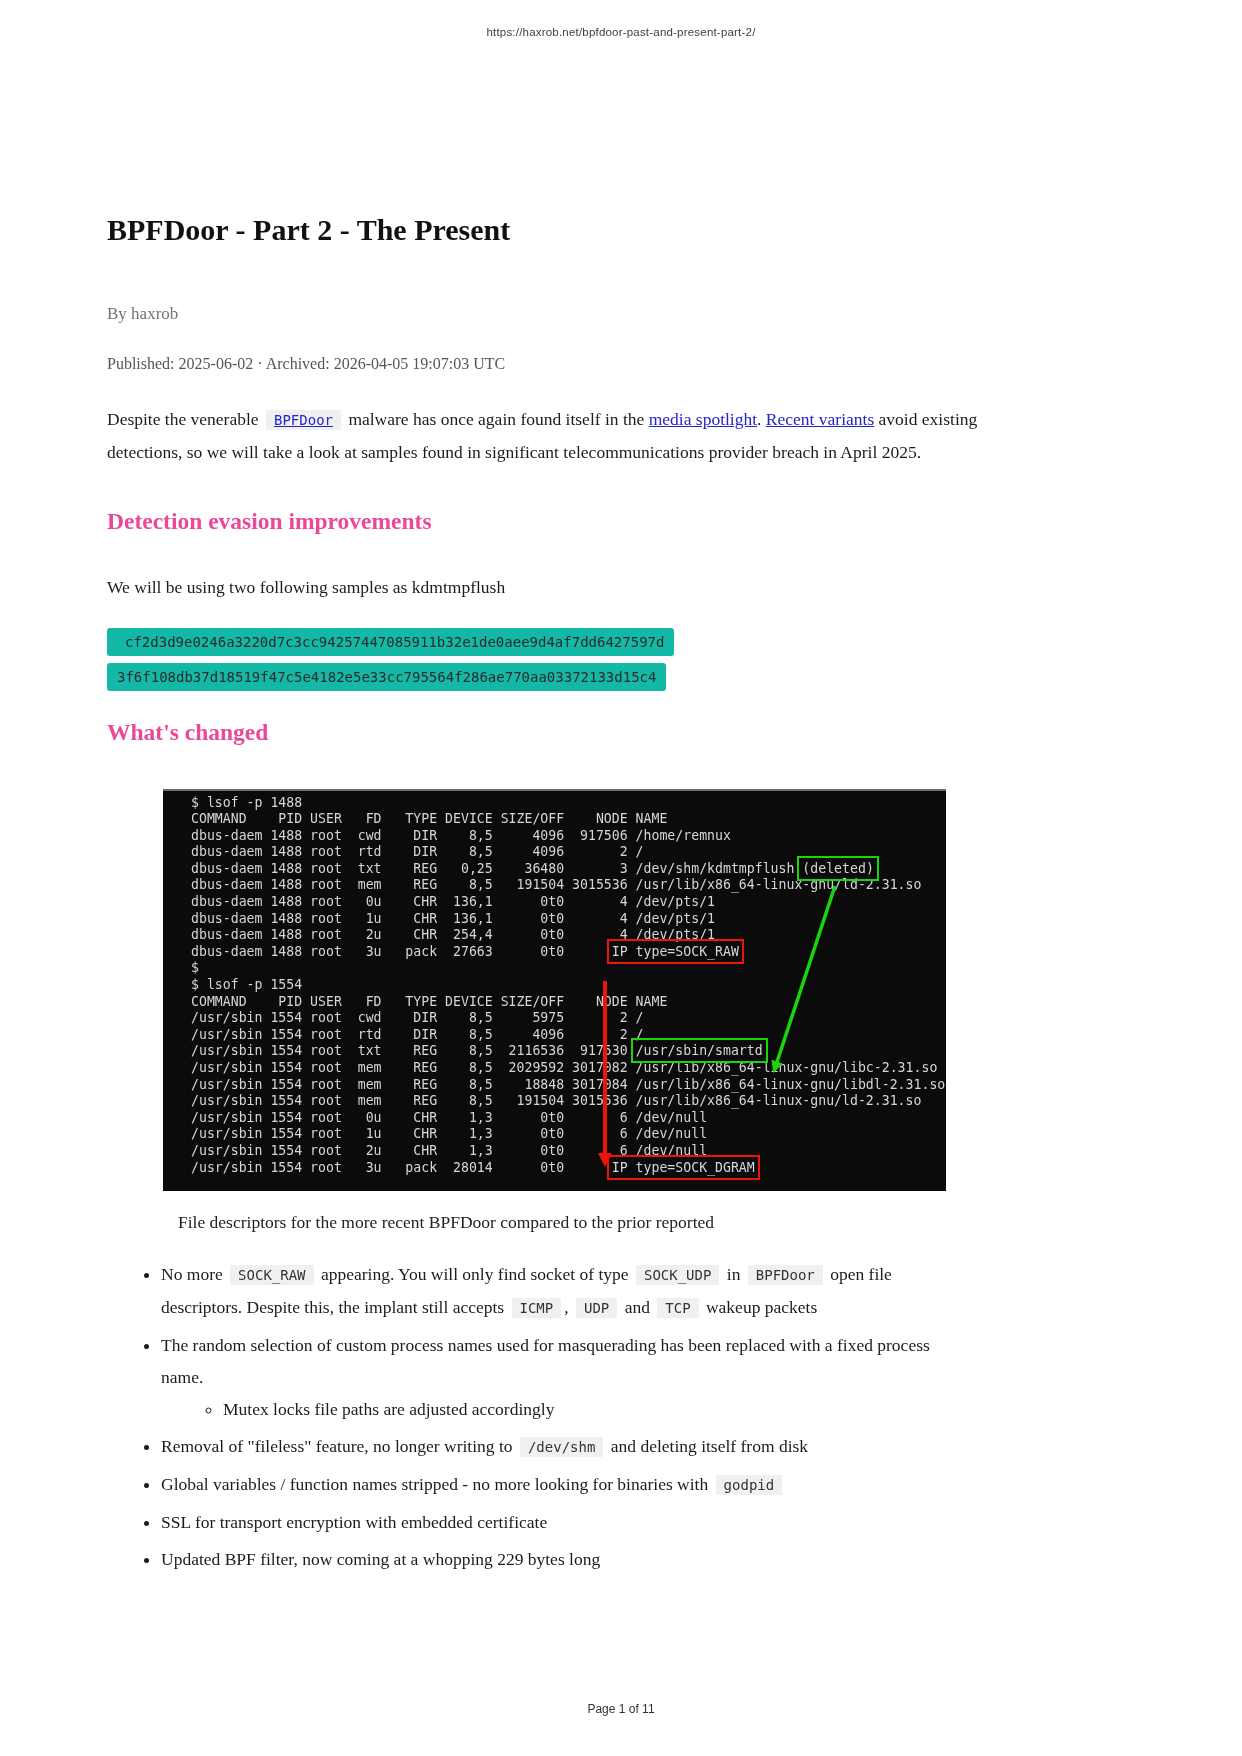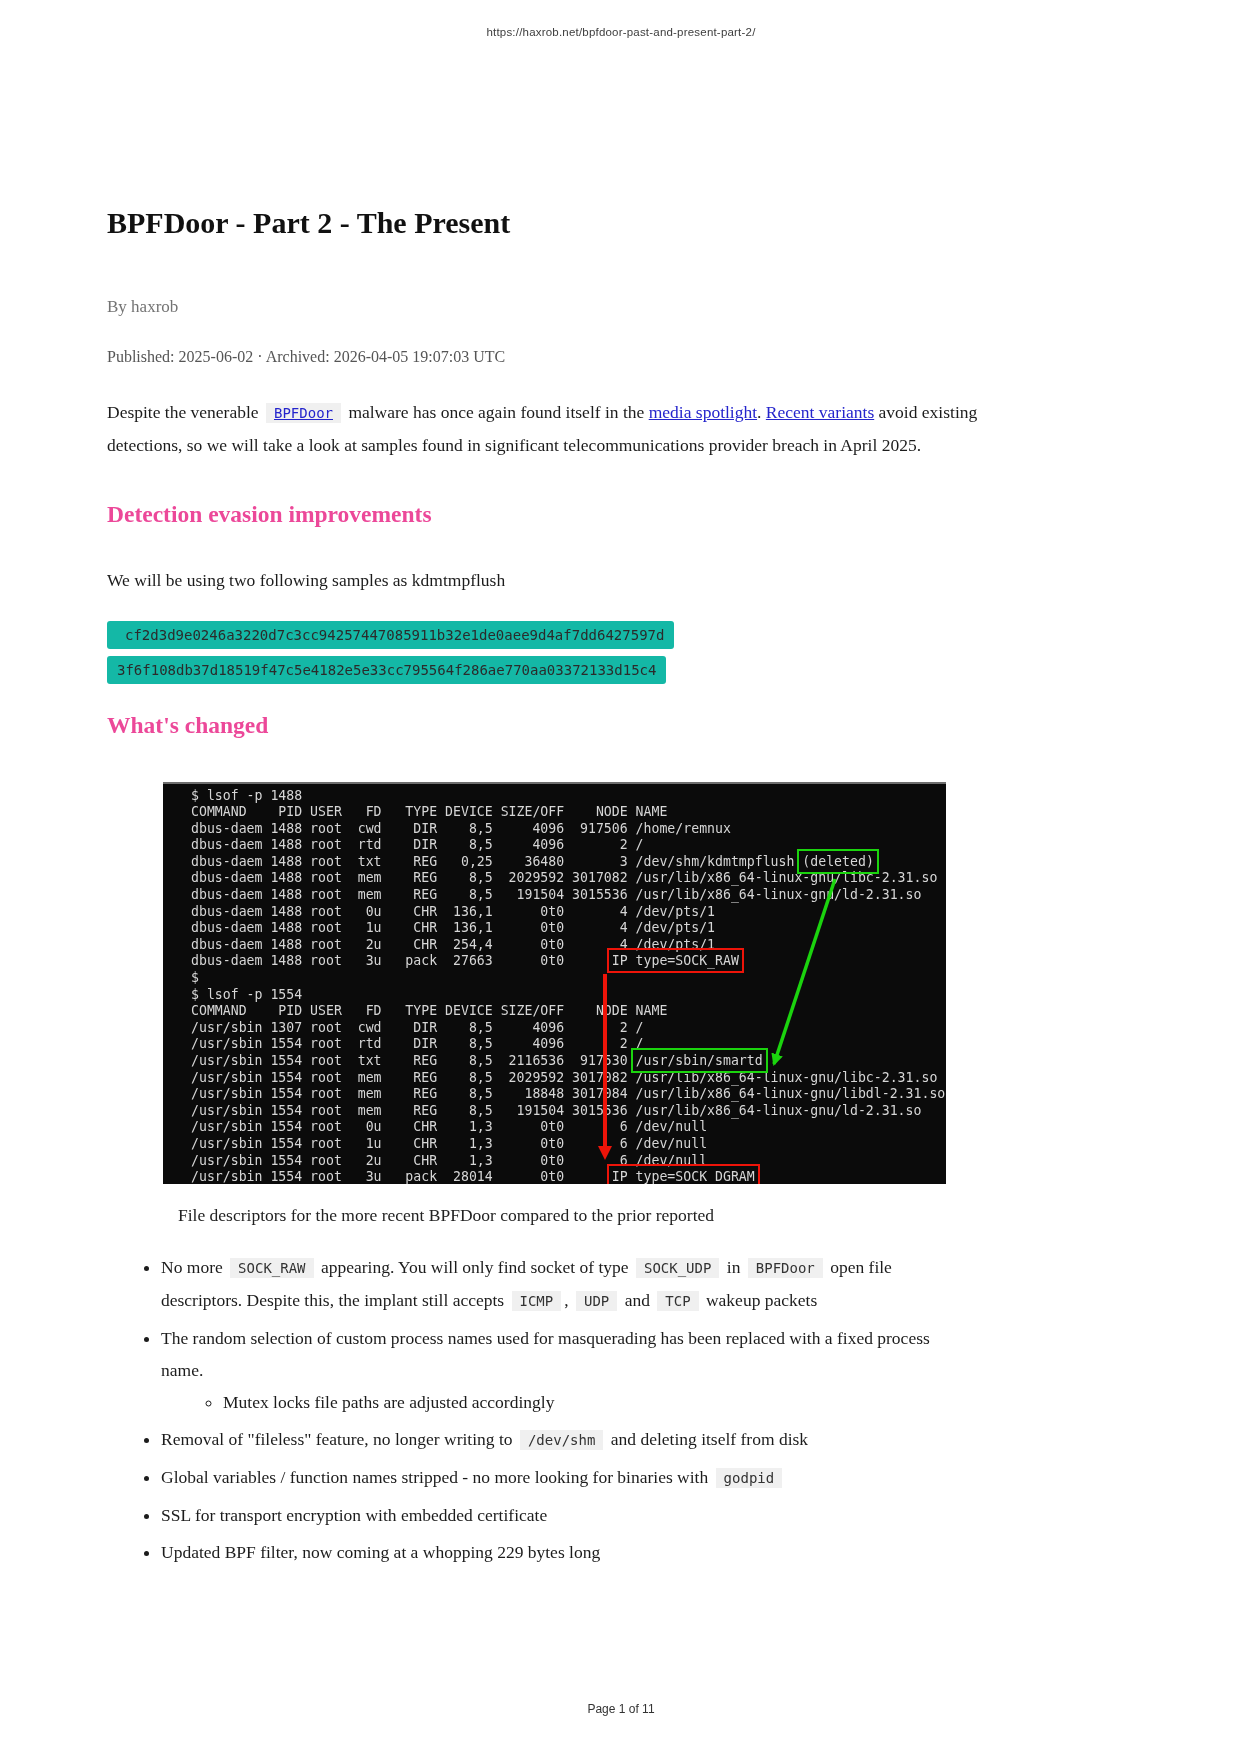--- a/index.html
+++ b/index.html
@@ -9,21 +9,21 @@
   }
   .print-header{
     position:absolute;top:26px;left:0;width:1242px;text-align:center;
     font-family:"Liberation Sans",sans-serif;font-size:11.5px;color:#3d3d3d;
     letter-spacing:.2px;
   }
   .print-footer{
     position:absolute;top:1702px;left:0;width:1242px;text-align:center;
     font-family:"Liberation Sans",sans-serif;font-size:12px;color:#333;
   }
-  article{position:absolute;left:107px;top:8px;width:893px;}
+  article{position:absolute;left:107px;top:15px;width:893px;}
   h1{
     margin:196px 0 0 0;font-size:30px;line-height:38px;font-weight:700;color:#111;
     font-family:"Liberation Serif",serif;
   }
   .byline{margin:54px 0 0 0;font-size:17px;line-height:22px;color:#737373;}
   .meta{margin:28px 0 0 0;font-size:16px;line-height:22px;color:#555;}
   .intro{margin:29px 0 0 0;font-size:17.5px;line-height:31.5px;color:#1c1c1c;}
   h2{
     margin:38px 0 0 0;font-size:23.5px;line-height:30px;font-weight:700;color:#ec4899;
   }
@@ -87,30 +87,29 @@
 
   <h2 class="h2-b">What's changed</h2>
 
   <div class="terminal">
     <div id="term-lines">
         <div class="term-line">$ lsof -p 1488</div>
         <div class="term-line">COMMAND    PID USER   FD   TYPE DEVICE SIZE/OFF    NODE NAME</div>
         <div class="term-line">dbus-daem 1488 root  cwd    DIR    8,5     4096  917506 /home/remnux</div>
         <div class="term-line">dbus-daem 1488 root  rtd    DIR    8,5     4096       2 /</div>
         <div class="term-line">dbus-daem 1488 root  txt    REG   0,25    36480       3 /dev/shm/kdmtmpflush <span class="tok tok-green">(deleted)</span></div>
-        <div class="term-line">dbus-daem 1488 root  mem    REG    8,5  2029592 3017082 /usr/lib/x86_64-linux-gnu/libc-2.31.so</div>
         <div class="term-line">dbus-daem 1488 root  mem    REG    8,5   191504 3015536 /usr/lib/x86_64-linux-gnu/ld-2.31.so</div>
         <div class="term-line">dbus-daem 1488 root   0u    CHR  136,1      0t0       4 /dev/pts/1</div>
         <div class="term-line">dbus-daem 1488 root   1u    CHR  136,1      0t0       4 /dev/pts/1</div>
         <div class="term-line">dbus-daem 1488 root   2u    CHR  254,4      0t0       4 /dev/pts/1</div>
         <div class="term-line">dbus-daem 1488 root   3u   pack  27663      0t0      <span class="tok tok-red">IP type=SOCK_RAW</span></div>
         <div class="term-line">$</div>
         <div class="term-line">$ lsof -p 1554</div>
         <div class="term-line">COMMAND    PID USER   FD   TYPE DEVICE SIZE/OFF    NODE NAME</div>
-        <div class="term-line">/usr/sbin 1307 root  cwd    DIR    8,5     4096       2 /</div>
+        <div class="term-line">/usr/sbin 1554 root  cwd    DIR    8,5     5975       2 /</div>
         <div class="term-line">/usr/sbin 1554 root  rtd    DIR    8,5     4096       2 /</div>
         <div class="term-line">/usr/sbin 1554 root  txt    REG    8,5  2116536  917530 <span class="tok tok-green">/usr/sbin/smartd</span></div>
         <div class="term-line">/usr/sbin 1554 root  mem    REG    8,5  2029592 3017082 /usr/lib/x86_64-linux-gnu/libc-2.31.so</div>
         <div class="term-line">/usr/sbin 1554 root  mem    REG    8,5    18848 3017084 /usr/lib/x86_64-linux-gnu/libdl-2.31.so</div>
         <div class="term-line">/usr/sbin 1554 root  mem    REG    8,5   191504 3015536 /usr/lib/x86_64-linux-gnu/ld-2.31.so</div>
         <div class="term-line">/usr/sbin 1554 root   0u    CHR    1,3      0t0       6 /dev/null</div>
         <div class="term-line">/usr/sbin 1554 root   1u    CHR    1,3      0t0       6 /dev/null</div>
         <div class="term-line">/usr/sbin 1554 root   2u    CHR    1,3      0t0       6 /dev/null</div>
         <div class="term-line">/usr/sbin 1554 root   3u   pack  28014      0t0      <span class="tok tok-red">IP type=SOCK_DGRAM</span></div>
       </div>

